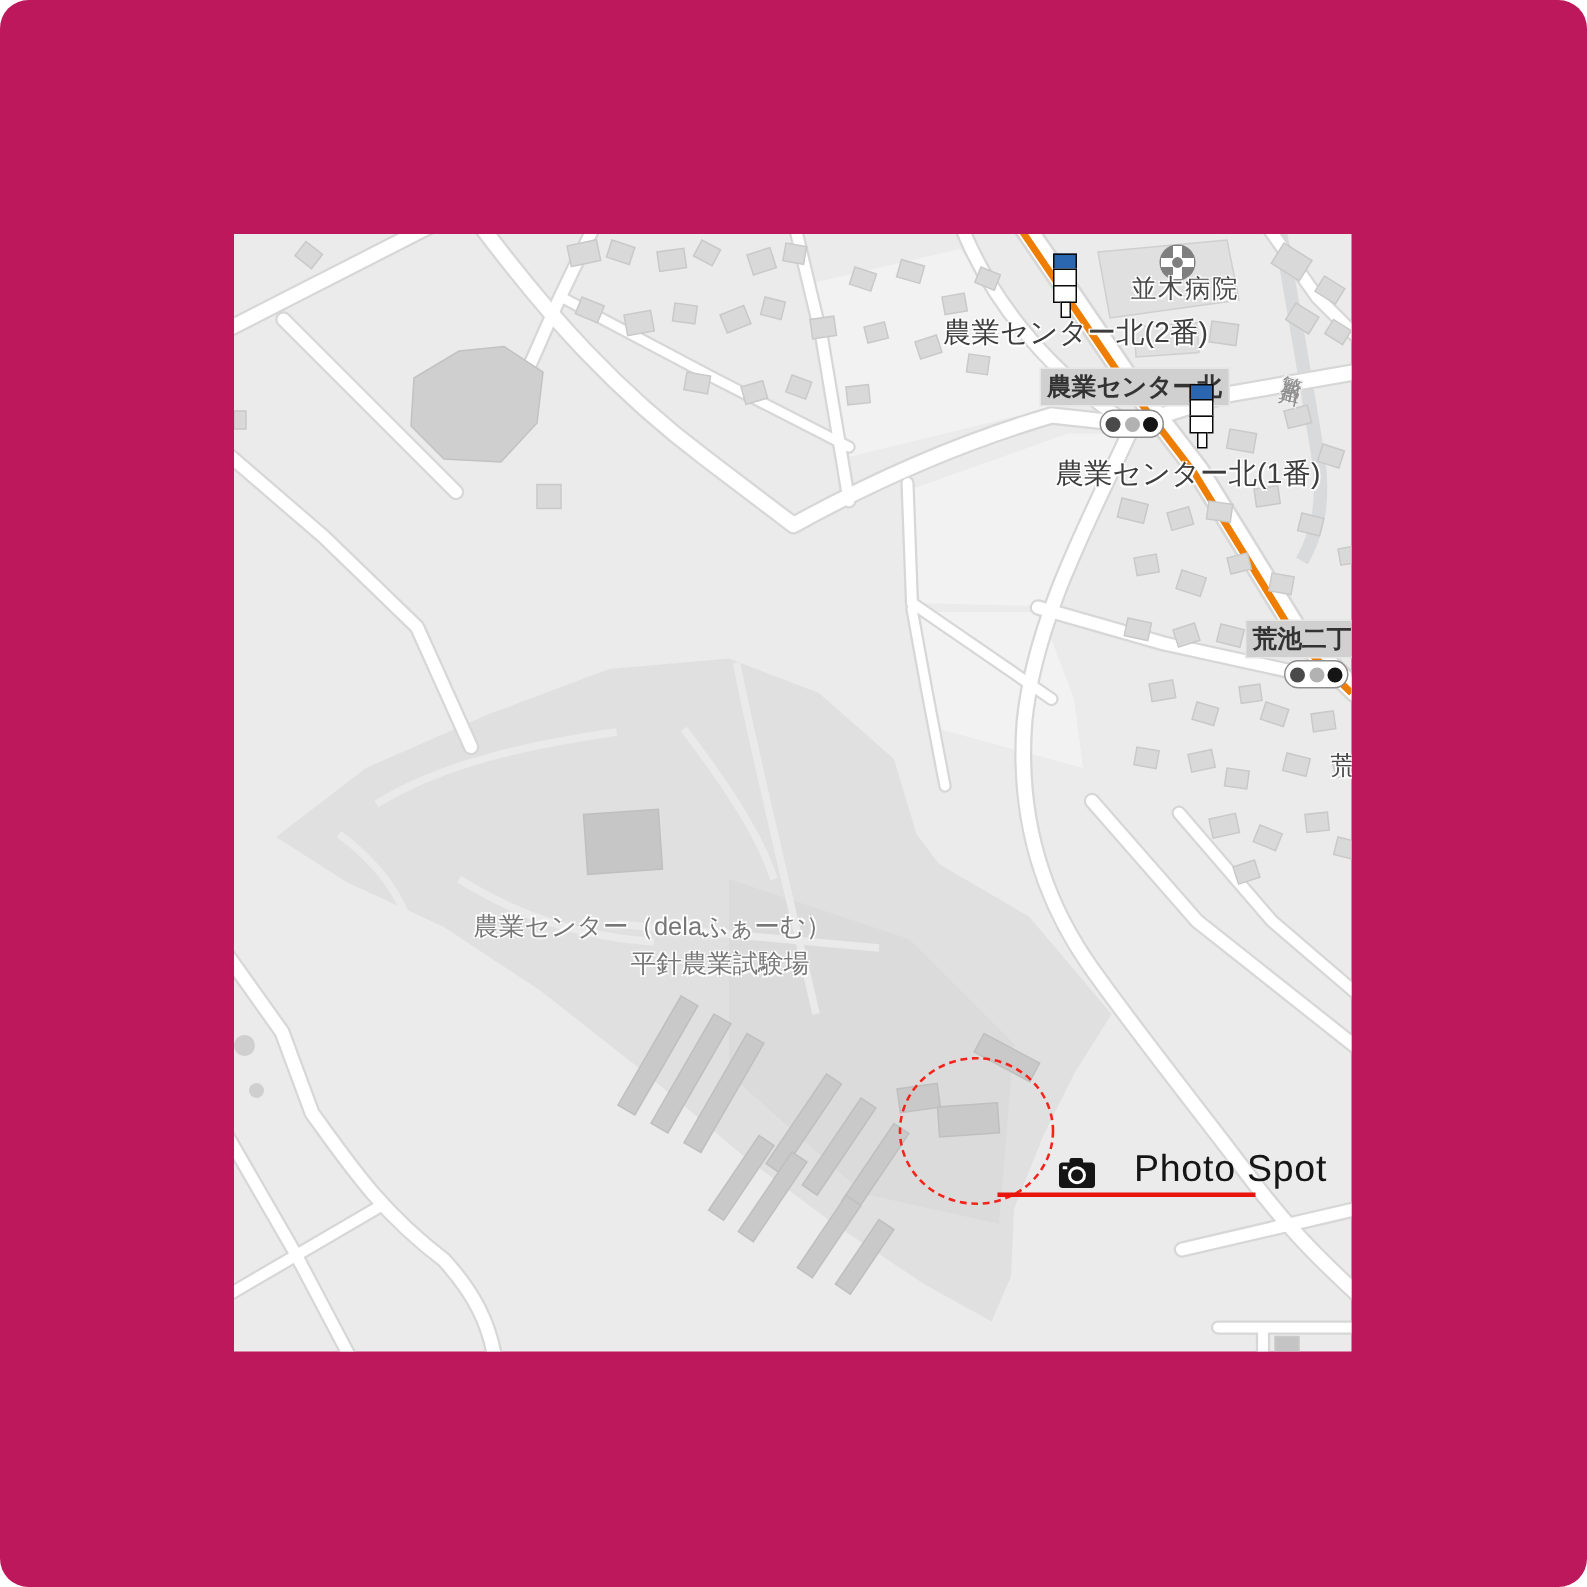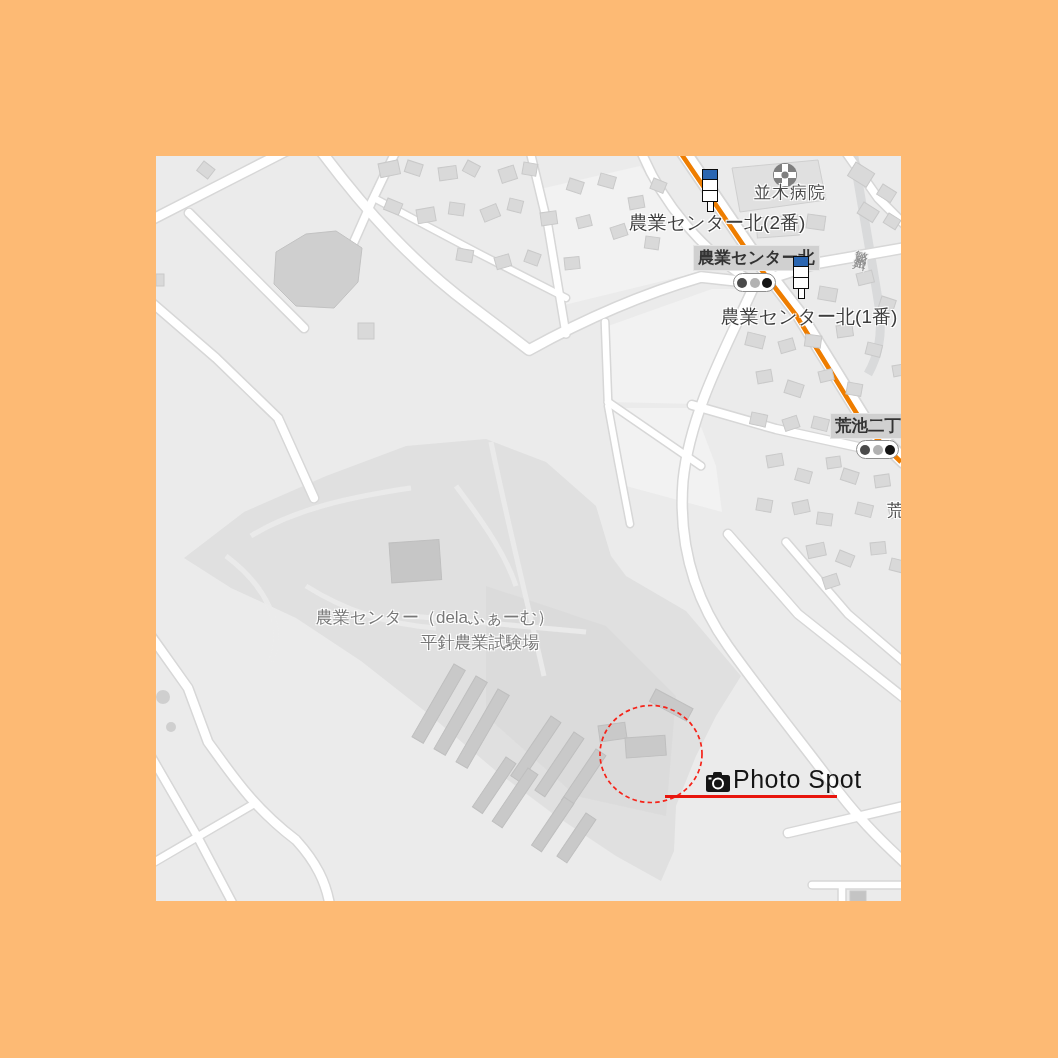--- a/index.html
+++ b/index.html
@@ -1,17 +1,17 @@
 <!DOCTYPE html>
 <html><head>
 <meta charset="utf-8">
 <style>
   html,body{margin:0;padding:0;background:#ffffff;}
-  .page{position:relative;width:1058px;height:1058px;background:#fdba74;overflow:hidden;
-        font-family:"Liberation Sans","DejaVu Sans",sans-serif;}
+  .page{position:relative;width:1058px;height:1058px;background:#be185d;overflow:hidden;
+        font-family:"Liberation Sans","DejaVu Sans",sans-serif;border-radius:19px;}
   .map{position:absolute;left:156px;top:156px;width:745px;height:745px;background:#ebebeb;overflow:hidden;}
   .map svg.art{position:absolute;left:0;top:0;}
   .lbl{position:absolute;color:#555;white-space:nowrap;line-height:1.05;
        text-shadow:-1px -1px 0 #fff,1px -1px 0 #fff,-1px 1px 0 #fff,1px 1px 0 #fff,0 0 3px #fff;}
   .center{text-align:center;}
   .buslbl{font-size:19px;font-weight:500;color:#3d3d3d;}
   .poilbl{font-size:17px;font-weight:500;color:#4a4a4a;letter-spacing:1px;}
   .faclbl{font-size:17px;font-weight:500;color:#777;}
   .boxlbl{position:absolute;background:#d0d0d0;color:#333;font-weight:600;font-size:16.5px;
           padding:1px 4px;white-space:nowrap;box-shadow:0 0 0 1px #e6e6e6;}
@@ -23,21 +23,21 @@
   .pole .seg{box-sizing:border-box;width:16px;height:12px;border:1.7px solid #0a0a0a;background:#fff;margin-top:-1.7px;}
   .pole .seg.blue{background:#2b66b1;margin-top:0;}
   .pole .stem{box-sizing:border-box;width:7px;height:11px;border:1.7px solid #0a0a0a;background:#fff;margin:-1px auto 0 auto;}
   
   .tl{position:absolute;box-sizing:border-box;width:43px;height:19px;background:#fff;border:1.6px solid #8e8e8e;
       border-radius:10px;display:flex;align-items:center;justify-content:space-between;padding:0 3px;}
   .tl i{display:block;width:10px;height:10px;border-radius:50%;}
   .tl i.a{background:#4a4a4a;} .tl i.b{background:#b2b2b2;} .tl i.c{background:#151515;}
   
   .photo-text{position:absolute;font-size:25px;color:#151515;letter-spacing:0.5px;
-              text-shadow:0 0 3px #ededed;}
+              text-shadow:0 0 3px #ededed;margin-left:23px;}
   .redline{position:absolute;height:2.6px;background:#e8150d;}
 </style>
 </head>
 <body>
 
 <div class="page">
   <div class="map">
 
     <svg class="art" width="745" height="745" viewBox="0 0 745 745">
 
@@ -234,21 +234,21 @@
         <i class="b"></i>
         <i class="c"></i>
     </div>
 
     <div class="pole" style="left:637px;top:100px;">
       <div class="seg blue"></div>
         <div class="seg"></div>
         <div class="seg"></div>
         <div class="stem"></div>
     </div>
-    <div class="lbl buslbl center" style="left:553px;top:151px;width:200px;">農業センター北(1番)</div>
+    <div class="lbl buslbl center" style="left:536px;top:151px;width:200px;">農業センター北(1番)</div>
 
     <div class="riverlbl" style="left:700px;top:84px;">繁盛川</div>
 
     <div class="boxlbl" style="left:675px;top:258px;text-align:right;">荒池二丁</div>
     <div class="tl" style="left:700px;top:284px;">
       <i class="a"></i>
         <i class="b"></i>
         <i class="c"></i>
     </div>
     <div class="lbl poilbl" style="left:731px;top:346px;">荒</div>

